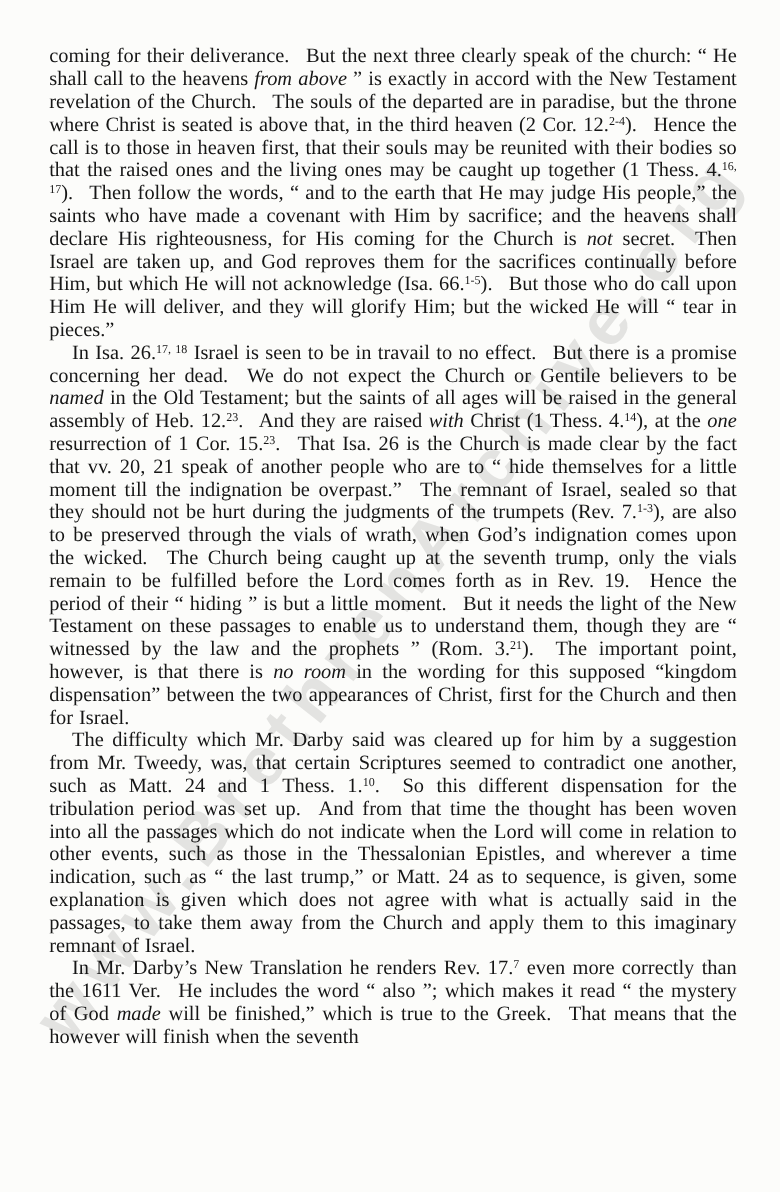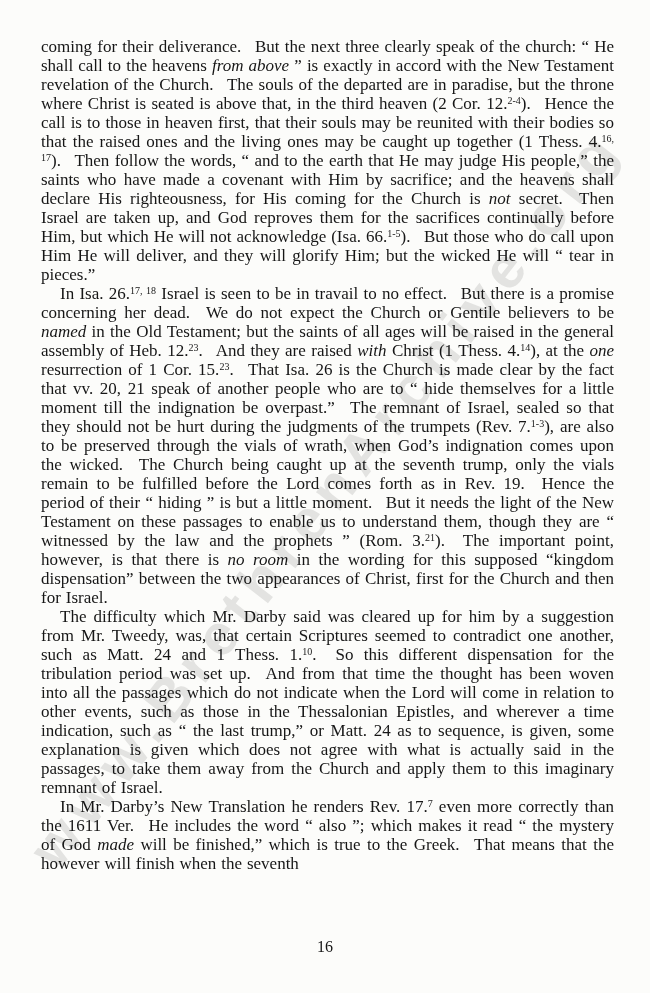--- a/index.html
+++ b/index.html
@@ -77,14 +77,13 @@
 <div class="book-page">
   <div class="watermark">www.BrethrenArchive.org</div>
 
   <div class="page-text">
       <p class=""><span>coming for their deliverance.  But the next three clearly speak of the church: “ He shall call to the heavens </span><em>from above</em><span> ” is exactly in accord with the New Testament revelation of the Church.  The souls of the departed are in paradise, but the throne where Christ is seated is above that, in the third heaven (2 Cor. 12.</span><sup>2-4</sup><span>).  Hence the call is to those in heaven first, that their souls may be reunited with their bodies so that the raised ones and the living ones may be caught up together (1 Thess. 4.</span><sup>16, 17</sup><span>).  Then follow the words, “ and to the earth that He may judge His people,” the saints who have made a covenant with Him by sacrifice; and the heavens shall declare His righteousness, for His coming for the Church is </span><em>not</em><span> secret.  Then Israel are taken up, and God reproves them for the sacrifices continually before Him, but which He will not acknowledge (Isa. 66.</span><sup>1-5</sup><span>).  But those who do call upon Him He will deliver, and they will glorify Him; but the wicked He will “ tear in pieces.”</span></p>
       <p class="indent"><span>In Isa. 26.</span><sup>17, 18</sup><span> Israel is seen to be in travail to no effect.  But there is a promise concerning her dead.  We do not expect the Church or Gentile believers to be </span><em>named</em><span> in the Old Testament; but the saints of all ages will be raised in the general assembly of Heb. 12.</span><sup>23</sup><span>.  And they are raised </span><em>with</em><span> Christ (1 Thess. 4.</span><sup>14</sup><span>), at the </span><em>one</em><span> resurrection of 1 Cor. 15.</span><sup>23</sup><span>.  That Isa. 26 is the Church is made clear by the fact that vv. 20, 21 speak of another people who are to “ hide themselves for a little moment till the indignation be overpast.”  The remnant of Israel, sealed so that they should not be hurt during the judgments of the trumpets (Rev. 7.</span><sup>1-3</sup><span>), are also to be preserved through the vials of wrath, when God’s indignation comes upon the wicked.  The Church being caught up at the seventh trump, only the vials remain to be fulfilled before the Lord comes forth as in Rev. 19.  Hence the period of their “ hiding ” is but a little moment.  But it needs the light of the New Testament on these passages to enable us to understand them, though they are “ witnessed by the law and the prophets ” (Rom. 3.</span><sup>21</sup><span>).  The important point, however, is that there is </span><em>no room</em><span> in the wording for this supposed “kingdom dispensation” between the two appearances of Christ, first for the Church and then for Israel.</span></p>
       <p class="indent"><span>The difficulty which Mr. Darby said was cleared up for him by a suggestion from Mr. Tweedy, was, that certain Scriptures seemed to contradict one another, such as Matt. 24 and 1 Thess. 1.</span><sup>10</sup><span>.  So this different dispensation for the tribulation period was set up.  And from that time the thought has been woven into all the passages which do not indicate when the Lord will come in relation to other events, such as those in the Thessalonian Epistles, and wherever a time indication, such as “ the last trump,” or Matt. 24 as to sequence, is given, some explanation is given which does not agree with what is actually said in the passages, to take them away from the Church and apply them to this imaginary remnant of Israel.</span></p>
       <p class="indent"><span>In Mr. Darby’s New Translation he renders Rev. 17.</span><sup>7</sup><span> even more correctly than the 1611 Ver.  He includes the word “ also ”; which makes it read “ the mystery of God </span><em>made</em><span> will be finished,” which is true to the Greek.  That means that the however will finish when the seventh</span></p>
     </div>
 
-  <div class="page-number">16</div>
 </div>
 
 </body></html>

